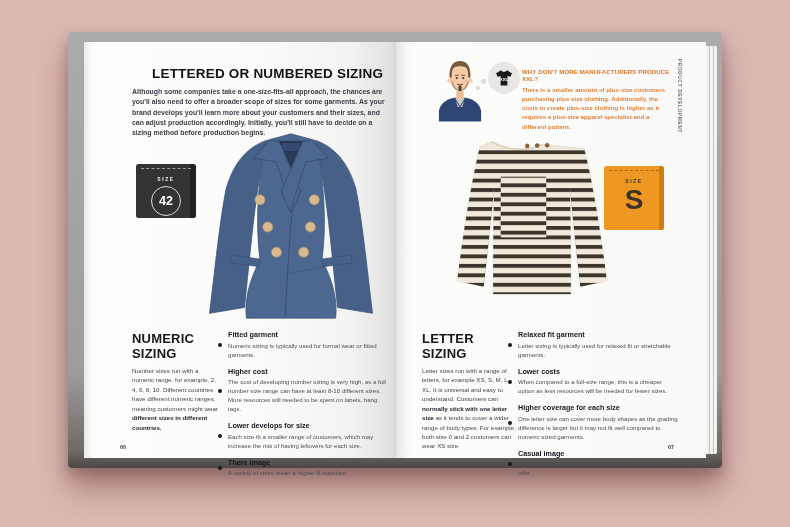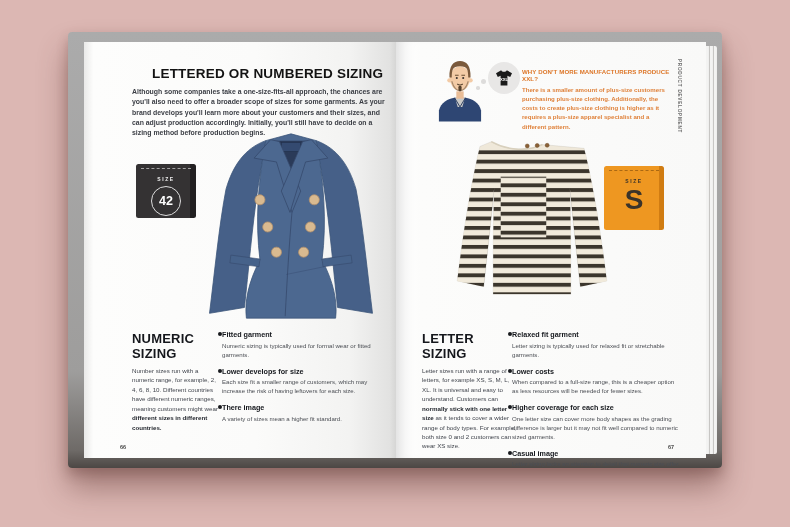--- a/index.html
+++ b/index.html
@@ -28,21 +28,21 @@
   .lp-intro{position:absolute;left:48px;top:45px;width:256px;font-size:6.9px;line-height:1.5;
     color:#3a3d44;font-weight:600;}
   .col-head{font-size:13px;font-weight:800;color:#15171c;margin:0 0 5px 0;letter-spacing:.2px;}
   .col-body{font-size:6.2px;line-height:1.52;color:#41454d;font-weight:500;margin:0;}
   .col-body b{font-weight:800;color:#23272e;}
   .col{position:absolute;}
   .col.head-col-l{left:48px;top:289px;width:88px;}
   .col.bullets-col-l{left:134px;top:288px;width:168px;}
   .col.head-col-r{left:26px;top:289px;width:94px;}
   .col.bullets-col-r{left:112px;top:288px;width:172px;}
-  .bullet{display:flex;gap:0;margin-bottom:8px;}
+  .bullet{display:flex;gap:6px;margin-bottom:8px;align-items:center;}
   .b-dot{flex:none;width:4px;height:4px;border-radius:50%;background:#17191d;margin-top:2px;}
   .b-title{font-size:7.2px;font-weight:800;color:#15181d;}
   .b-text{font-size:6.1px;line-height:1.48;color:#4b4e54;font-weight:500;margin-top:1.5px;}
   .pagenum{position:absolute;font-size:5.5px;color:#4a4a4a;font-weight:600;}
   .pagenum.l{left:36px;top:402px;}
   .pagenum.r{left:272px;top:402px;}
   .vlabel{position:absolute;left:281px;top:17px;writing-mode:vertical-rl;font-size:4.6px;
     letter-spacing:.8px;color:#6f6f6f;font-weight:600;}
 
   
@@ -124,20 +124,27 @@
         <h3 class="col-head">NUMERIC SIZING</h3>
         <p class="col-body"><span>Number sizes run with a numeric range, for example, 2, 4, 6, 8, 10. Different countries have different numeric ranges, meaning customers might wear </span><b>different sizes in different countries.</b></p>
       </div>
 
       <div class="col bullets-col-l">
         <div class="bullet">
           <div class="b-dot"></div>
           <div>
               <div class="b-title">Fitted garment</div>
           <div class="b-text">Numeric sizing is typically used for formal wear or fitted garments.</div>
+            </div>
+        </div>
+        <div class="bullet">
+          <div class="b-dot"></div>
+          <div>
+              <div class="b-title">Higher cost</div>
+          <div class="b-text">The cost of developing number sizing is very high, as a full number size range can have at least 8-10 different sizes. More resources will needed to be spent on labels, hang tags.</div>
             </div>
         </div>
         <div class="bullet">
           <div class="b-dot"></div>
           <div>
               <div class="b-title">Lower develops for size</div>
           <div class="b-text">Each size fit a smaller range of customers, which may increase the risk of having leftovers for each size.</div>
             </div>
         </div>
         <div class="bullet">

